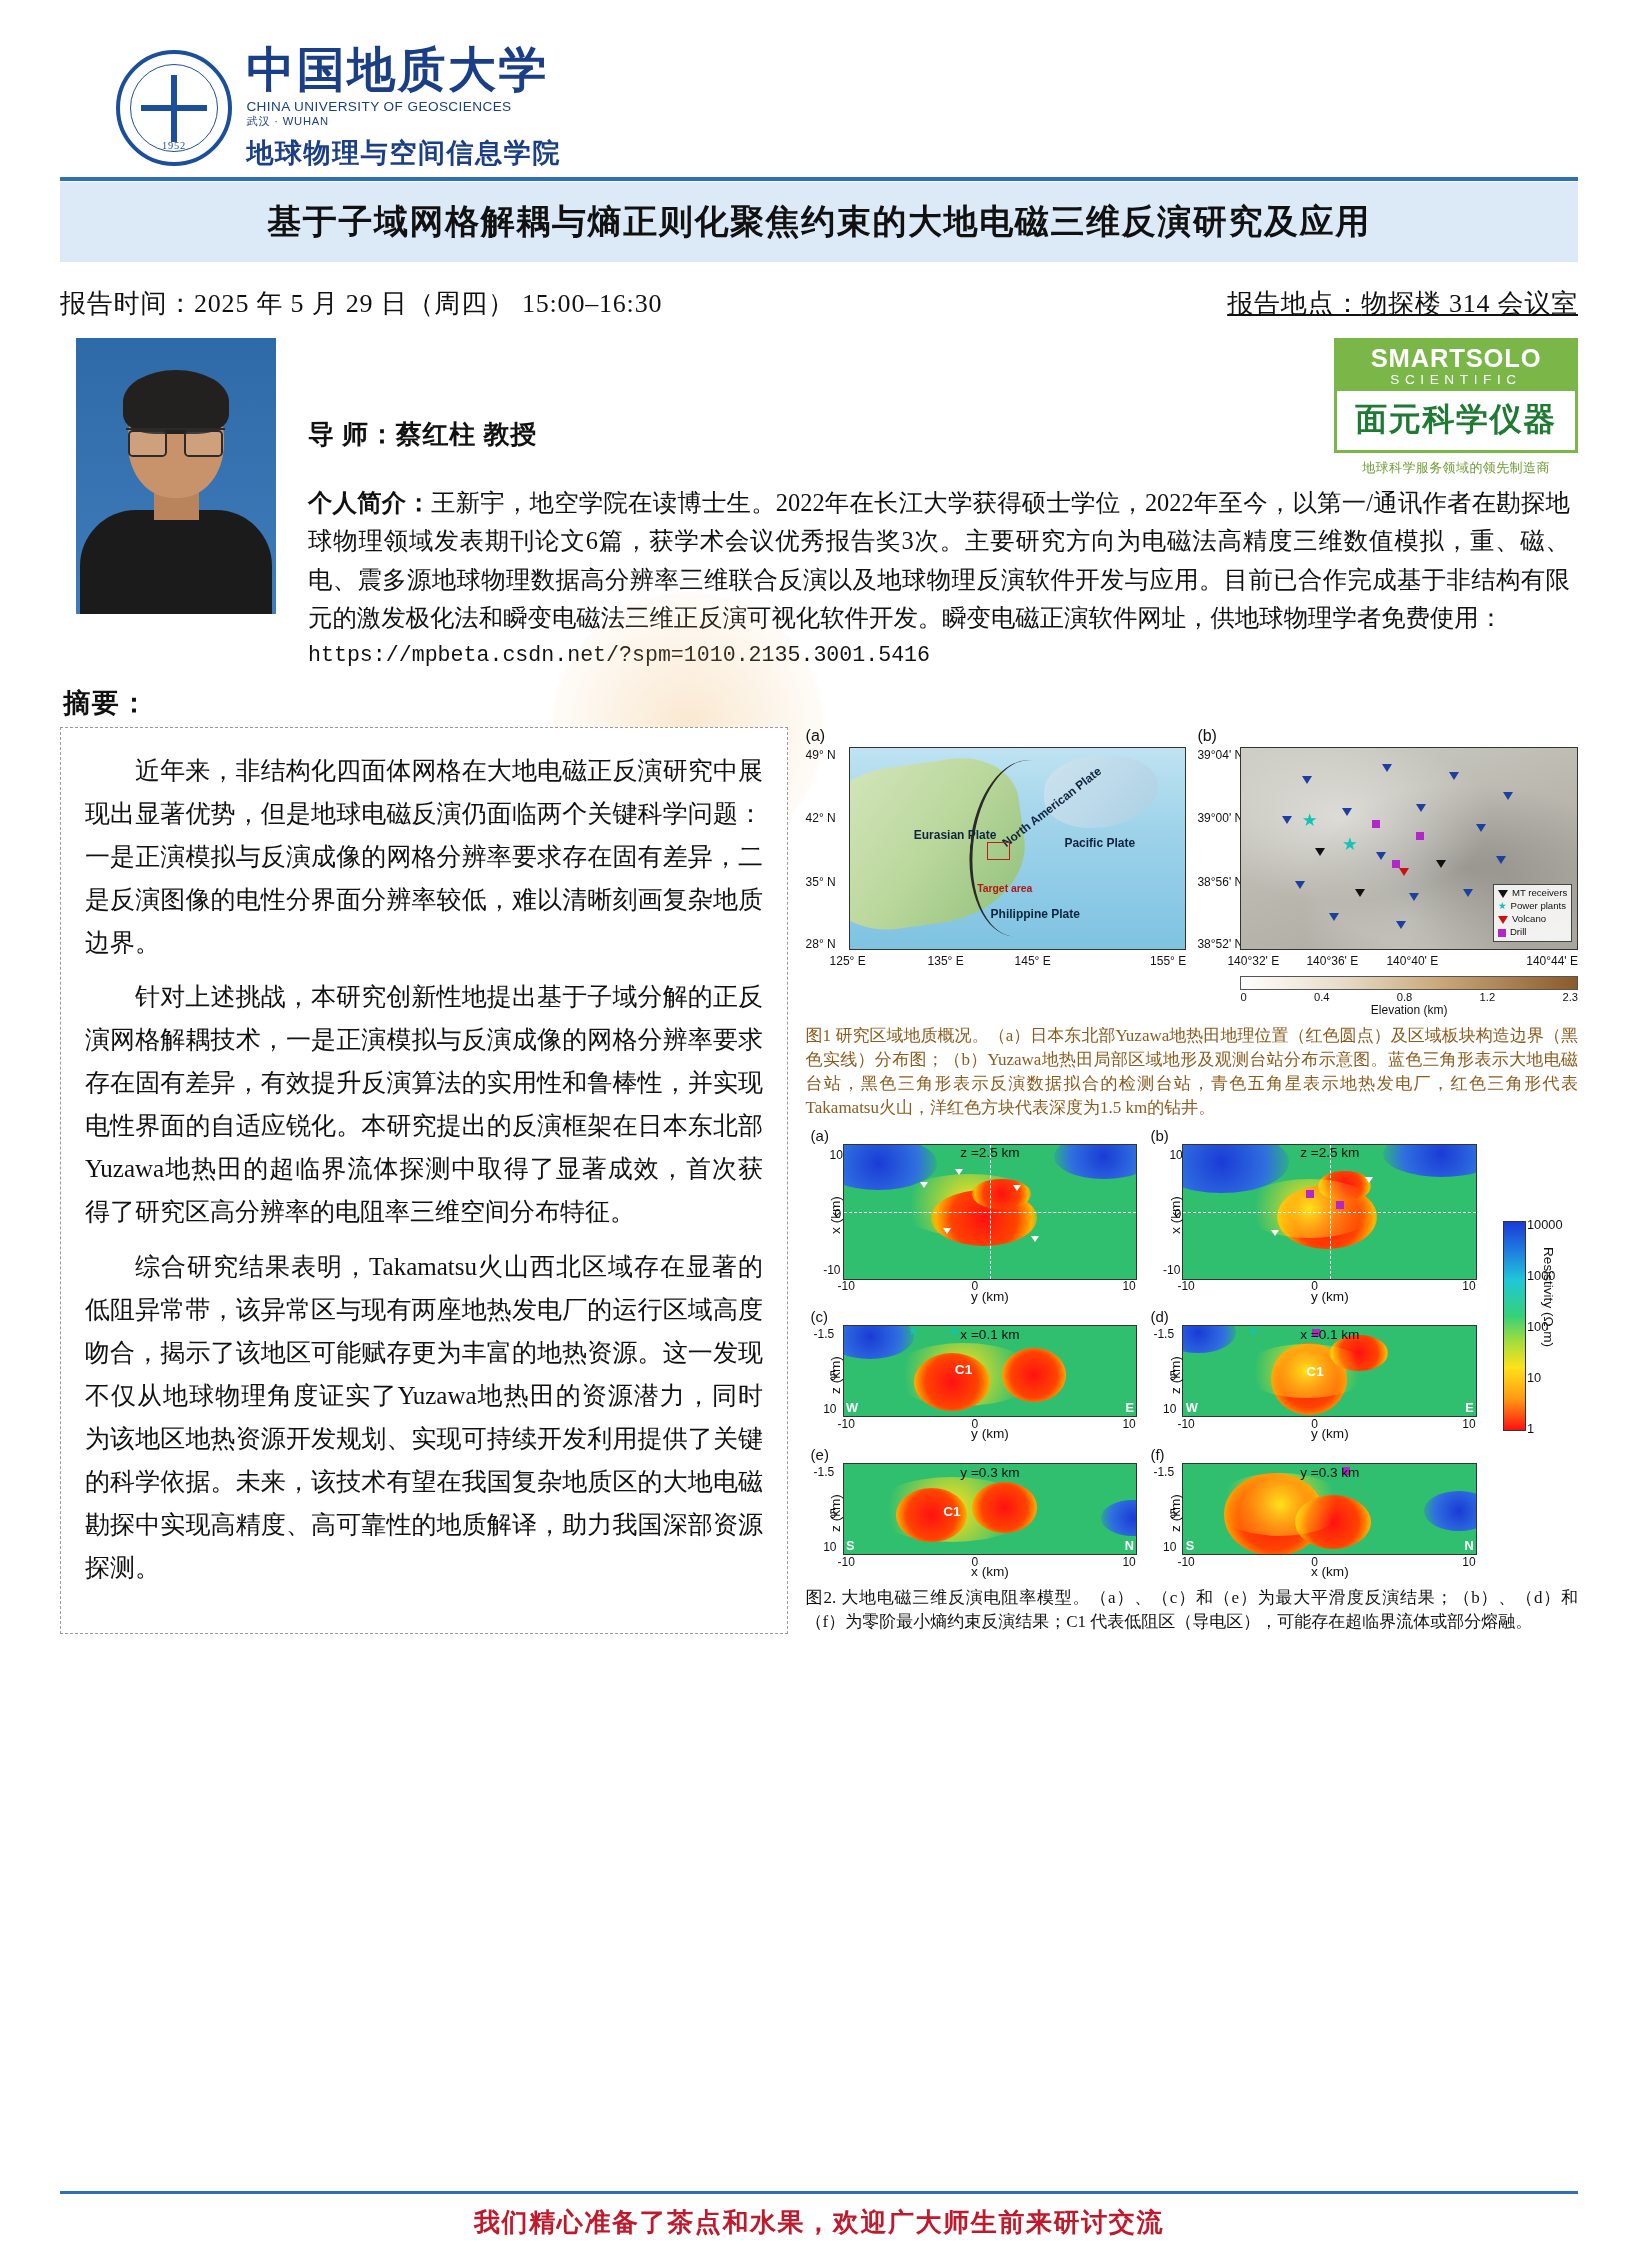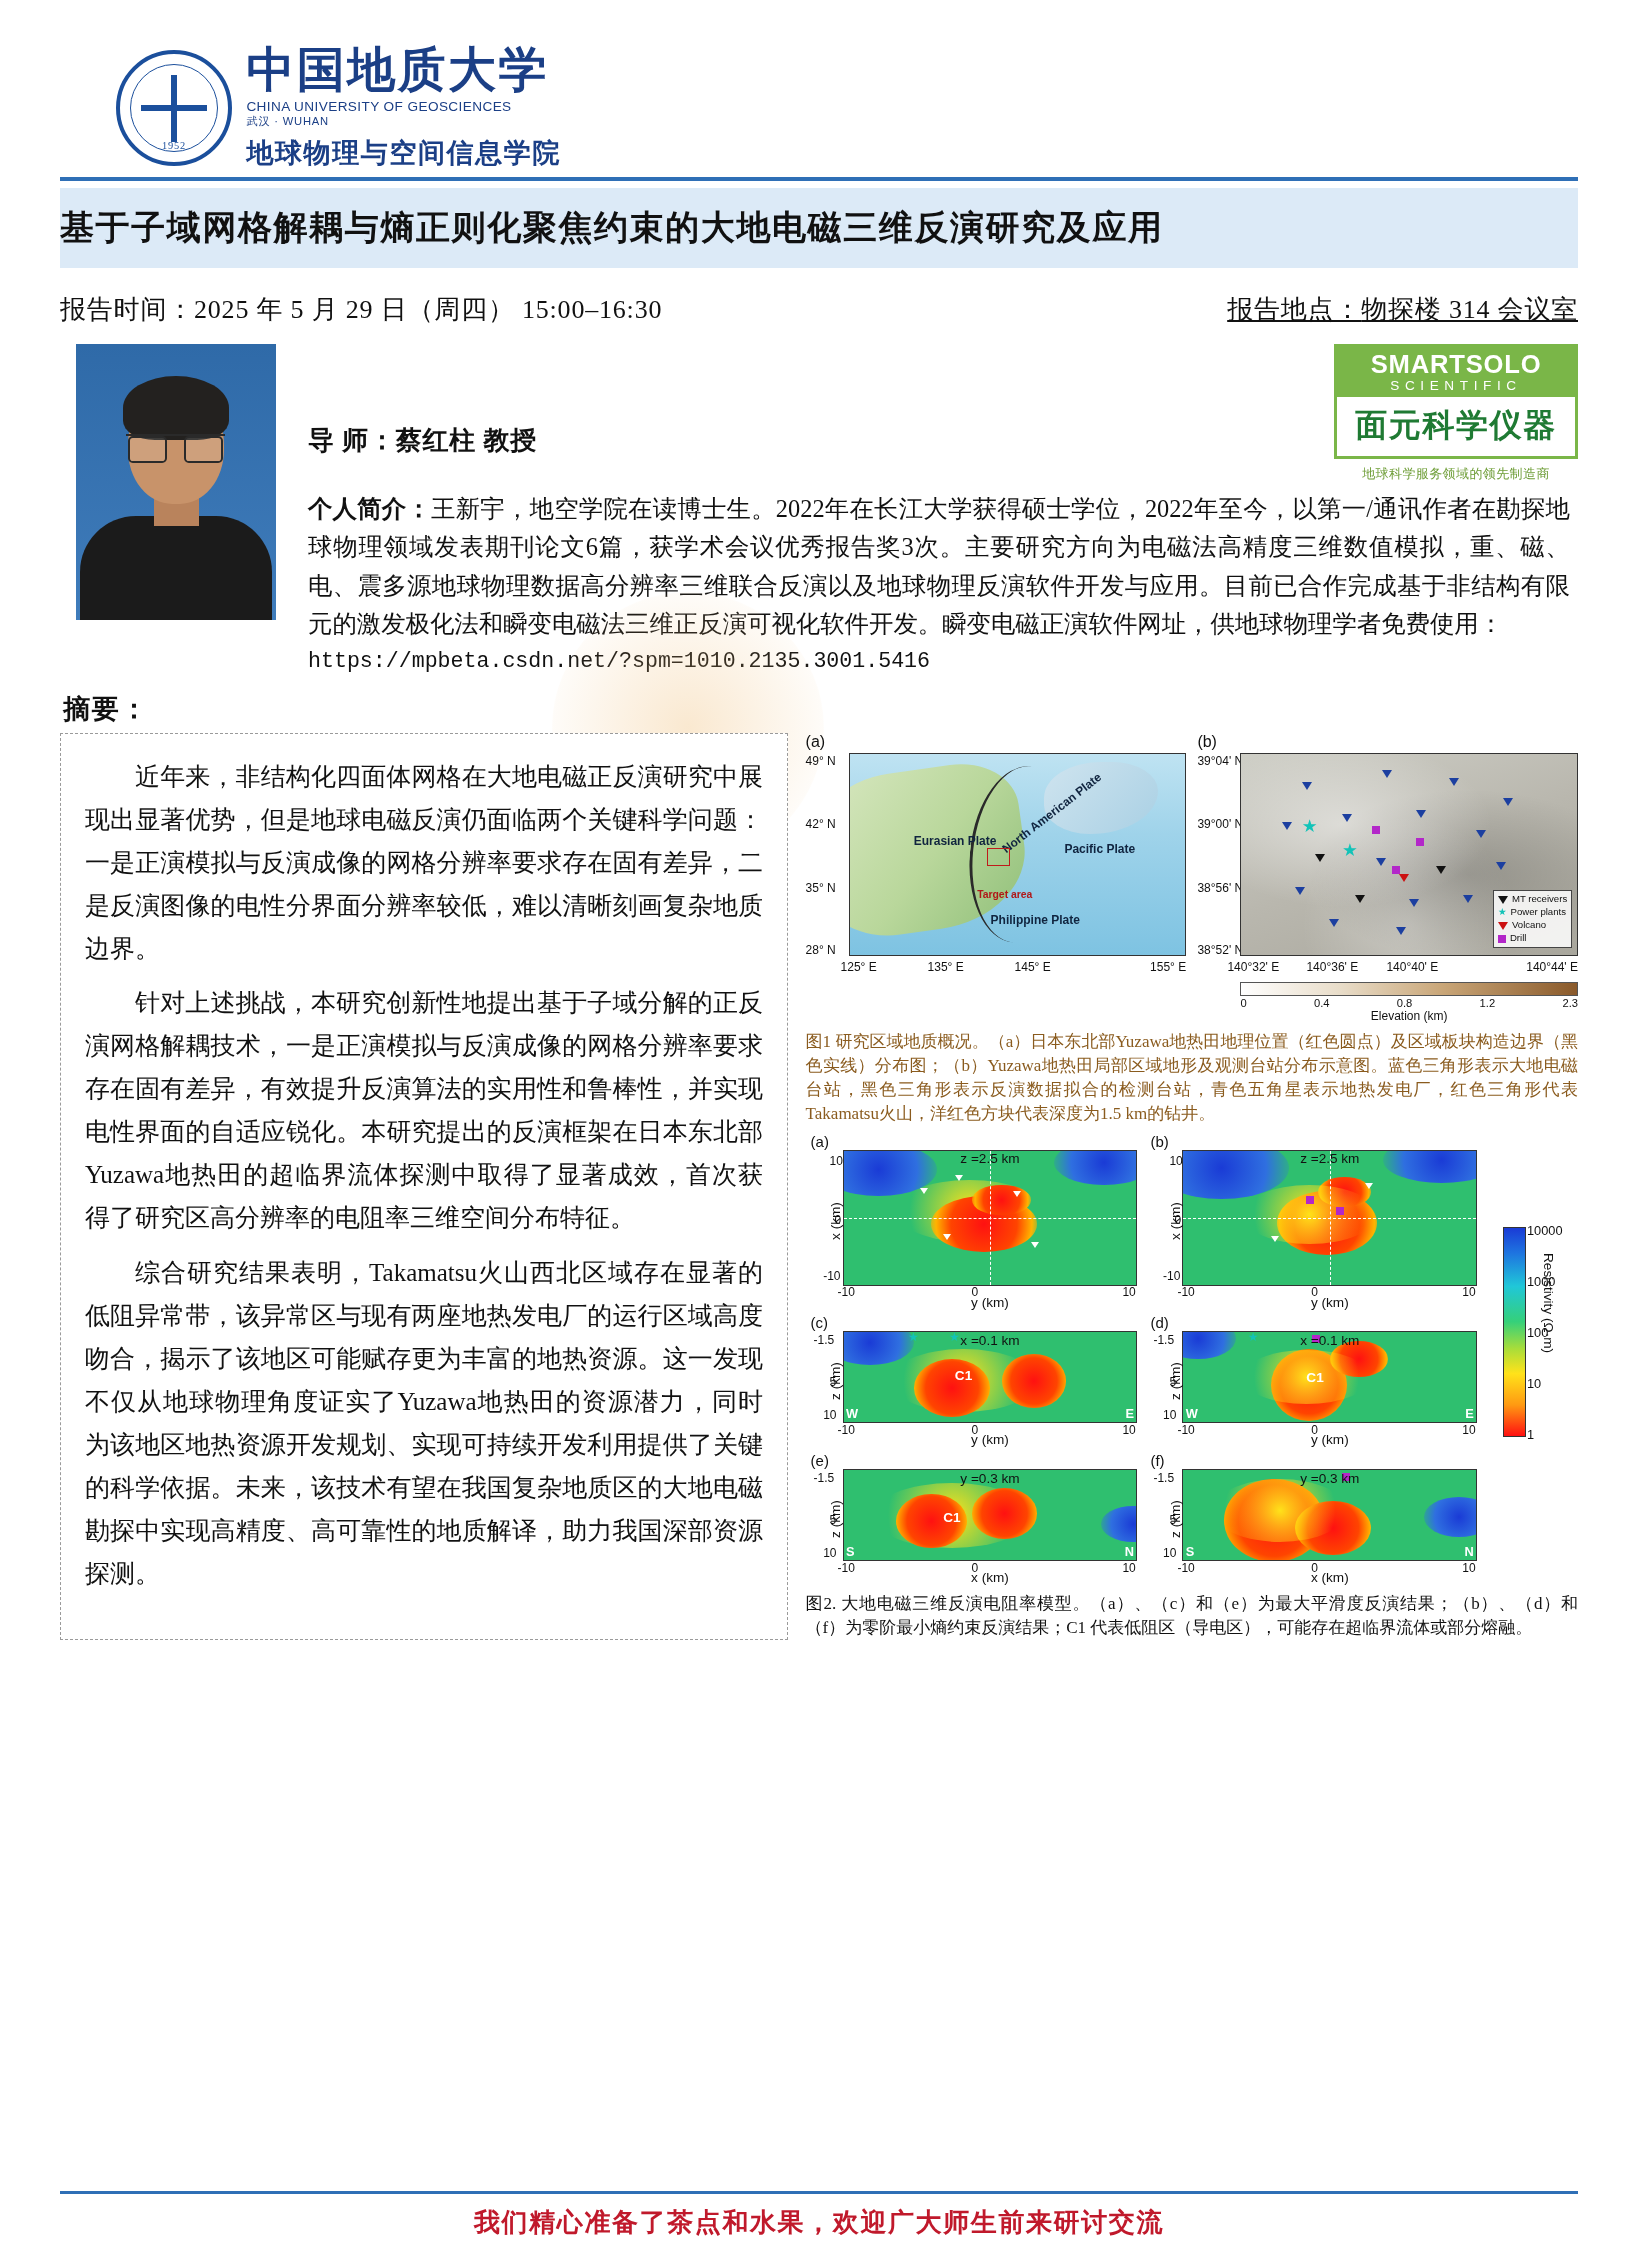--- a/index.html
+++ b/index.html
@@ -128,26 +128,26 @@
     line-height: 1.5;
   }
   .rule-blue {
     height: 4px;
     background: #2f6fb6;
     margin-top: 4.8px;
   }
 
   
   .title-band {
-    margin-top: 7px;
+    margin-top: 1px;
     background: #dceaf7;
     height: 80px;
     display: flex;
     align-items: center;
-    justify-content: flex-start;
+    justify-content: center;
   }
   .title-band .t {
     font-size: 34px;
     font-weight: bold;
     letter-spacing: 1.6px;
     color: #111;
   }
 
   
   .meta-row {
@@ -766,21 +766,21 @@
               <div class="land1"></div>
               <div class="land2"></div>
               <div class="arc"></div>
               <div class="lbl eura">Eurasian Plate</div>
               <div class="lbl na">North American Plate</div>
               <div class="lbl pac">Pacific Plate</div>
               <div class="lbl phil">Philippine Plate</div>
               <div class="tbox"></div>
               <div class="lbl target" style="top:67%;left:38%">Target area</div>
             </div>
-            <div class="xlab" style="left:35px">125° E</div>
+            <div class="xlab" style="left:24px">125° E</div>
             <div class="xlab" style="left:122px">135° E</div>
             <div class="xlab" style="left:209px">145° E</div>
             <div class="xlab" style="right:0px">155° E</div>
           </div>
         </div>
 
         <div class="fig-panel">
           <div class="panel-tag">(b)</div>
           <div class="map-wrap">
             <div class="ylab" style="top:1.6px">39°04' N</div>

